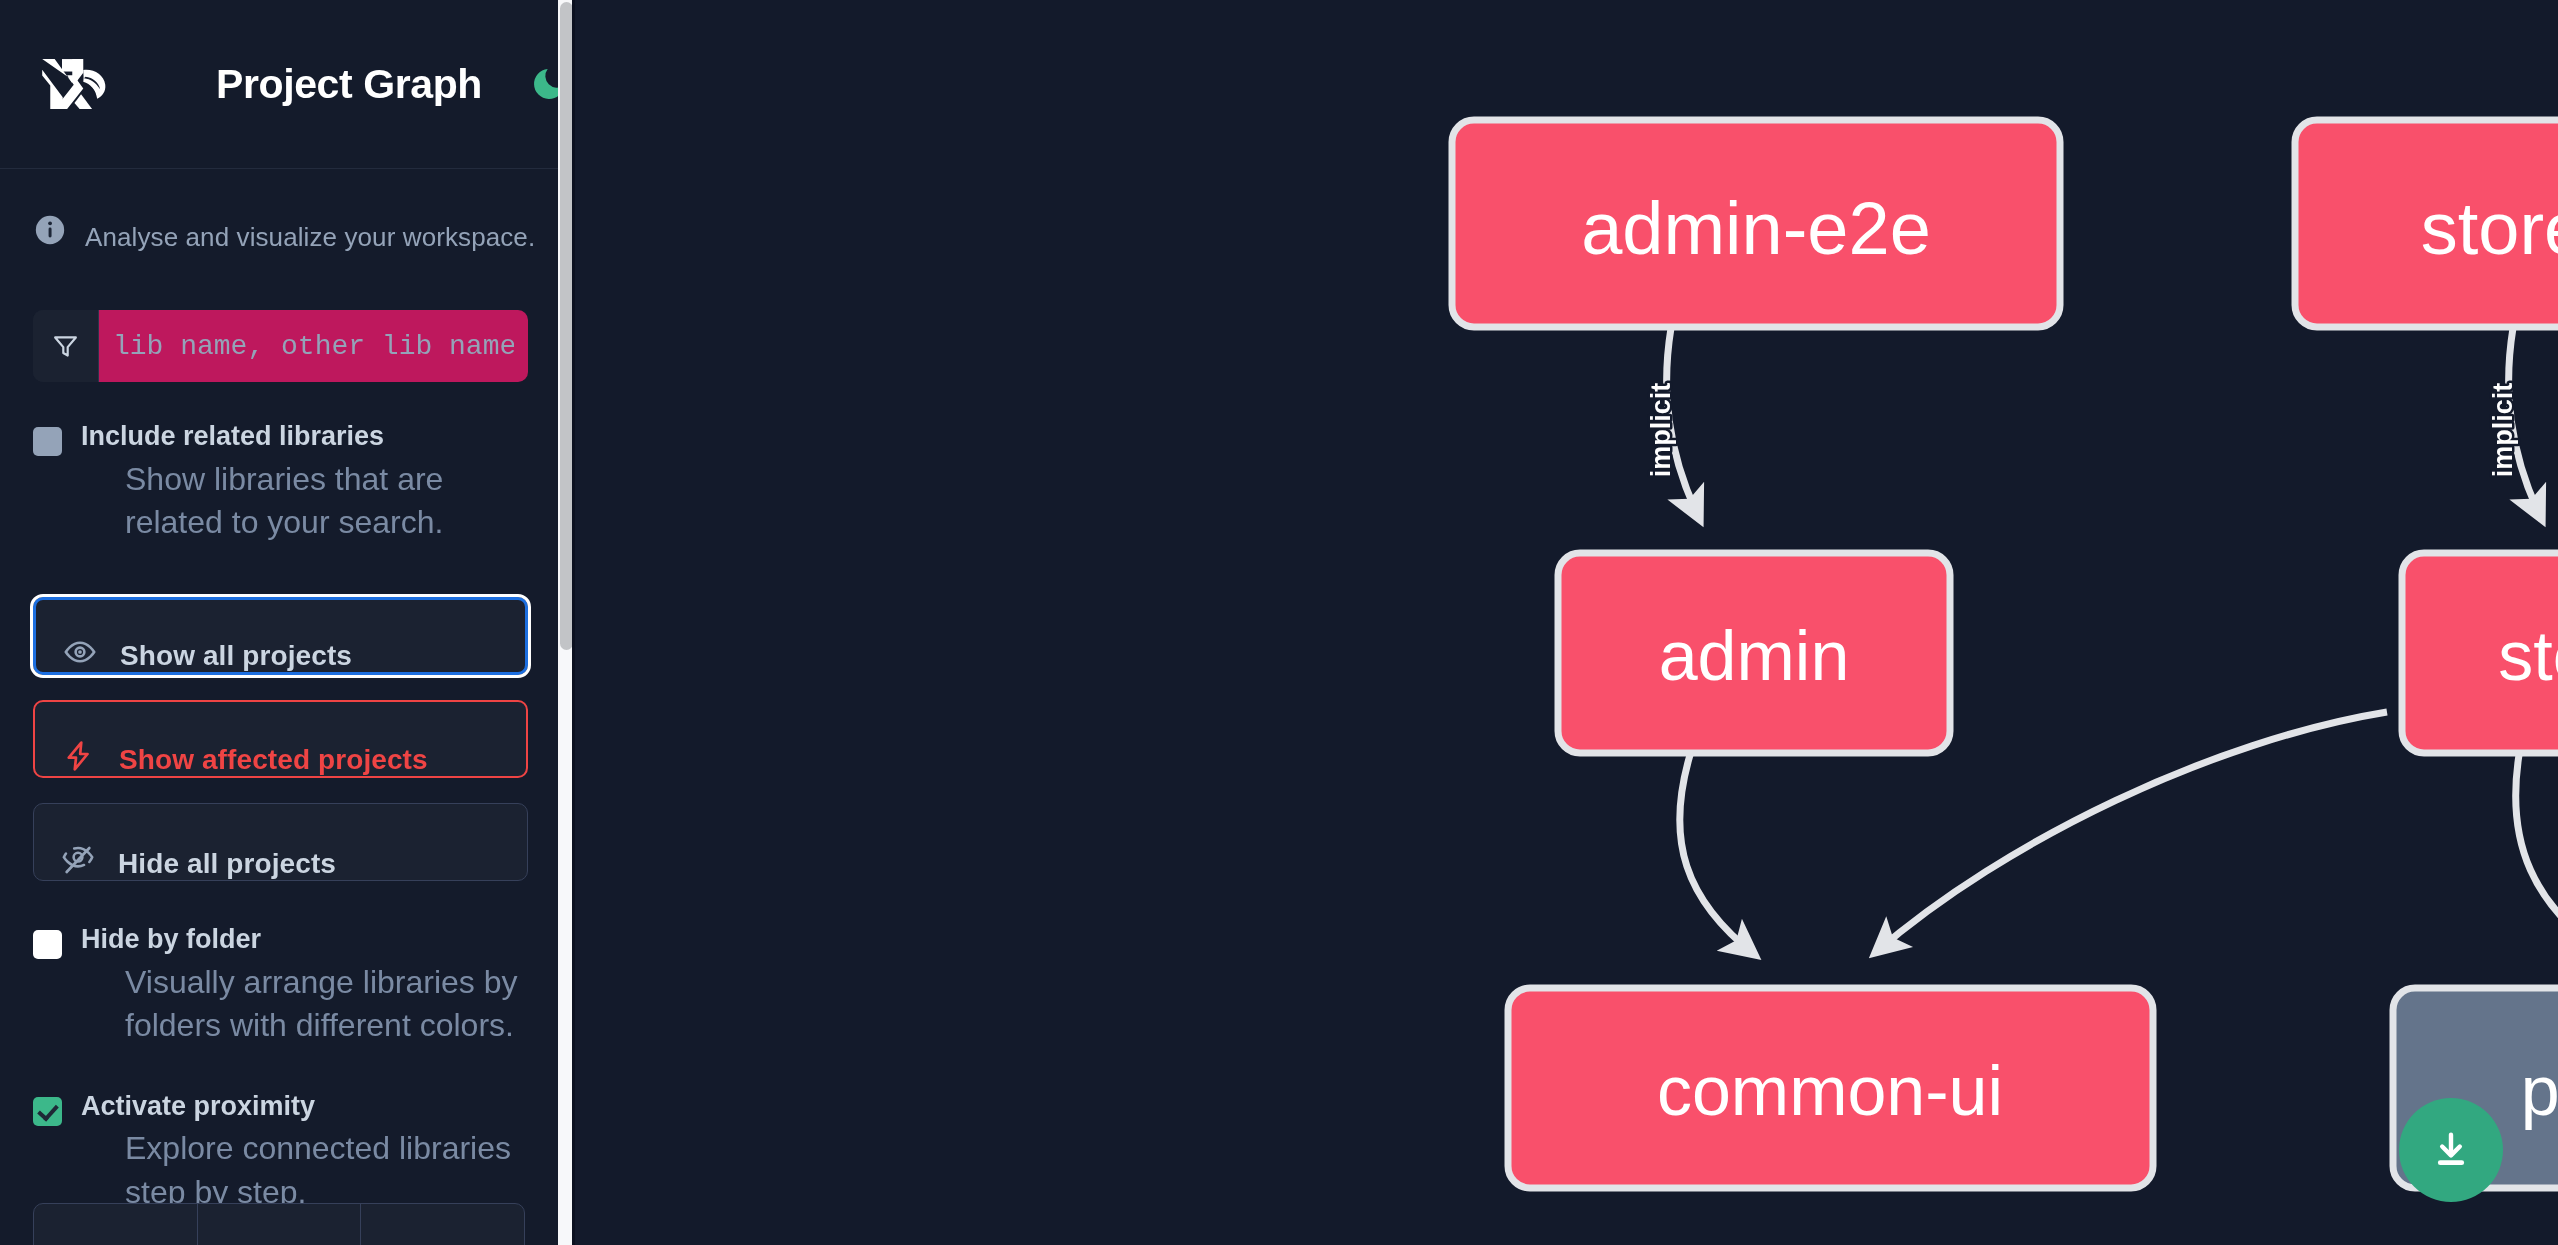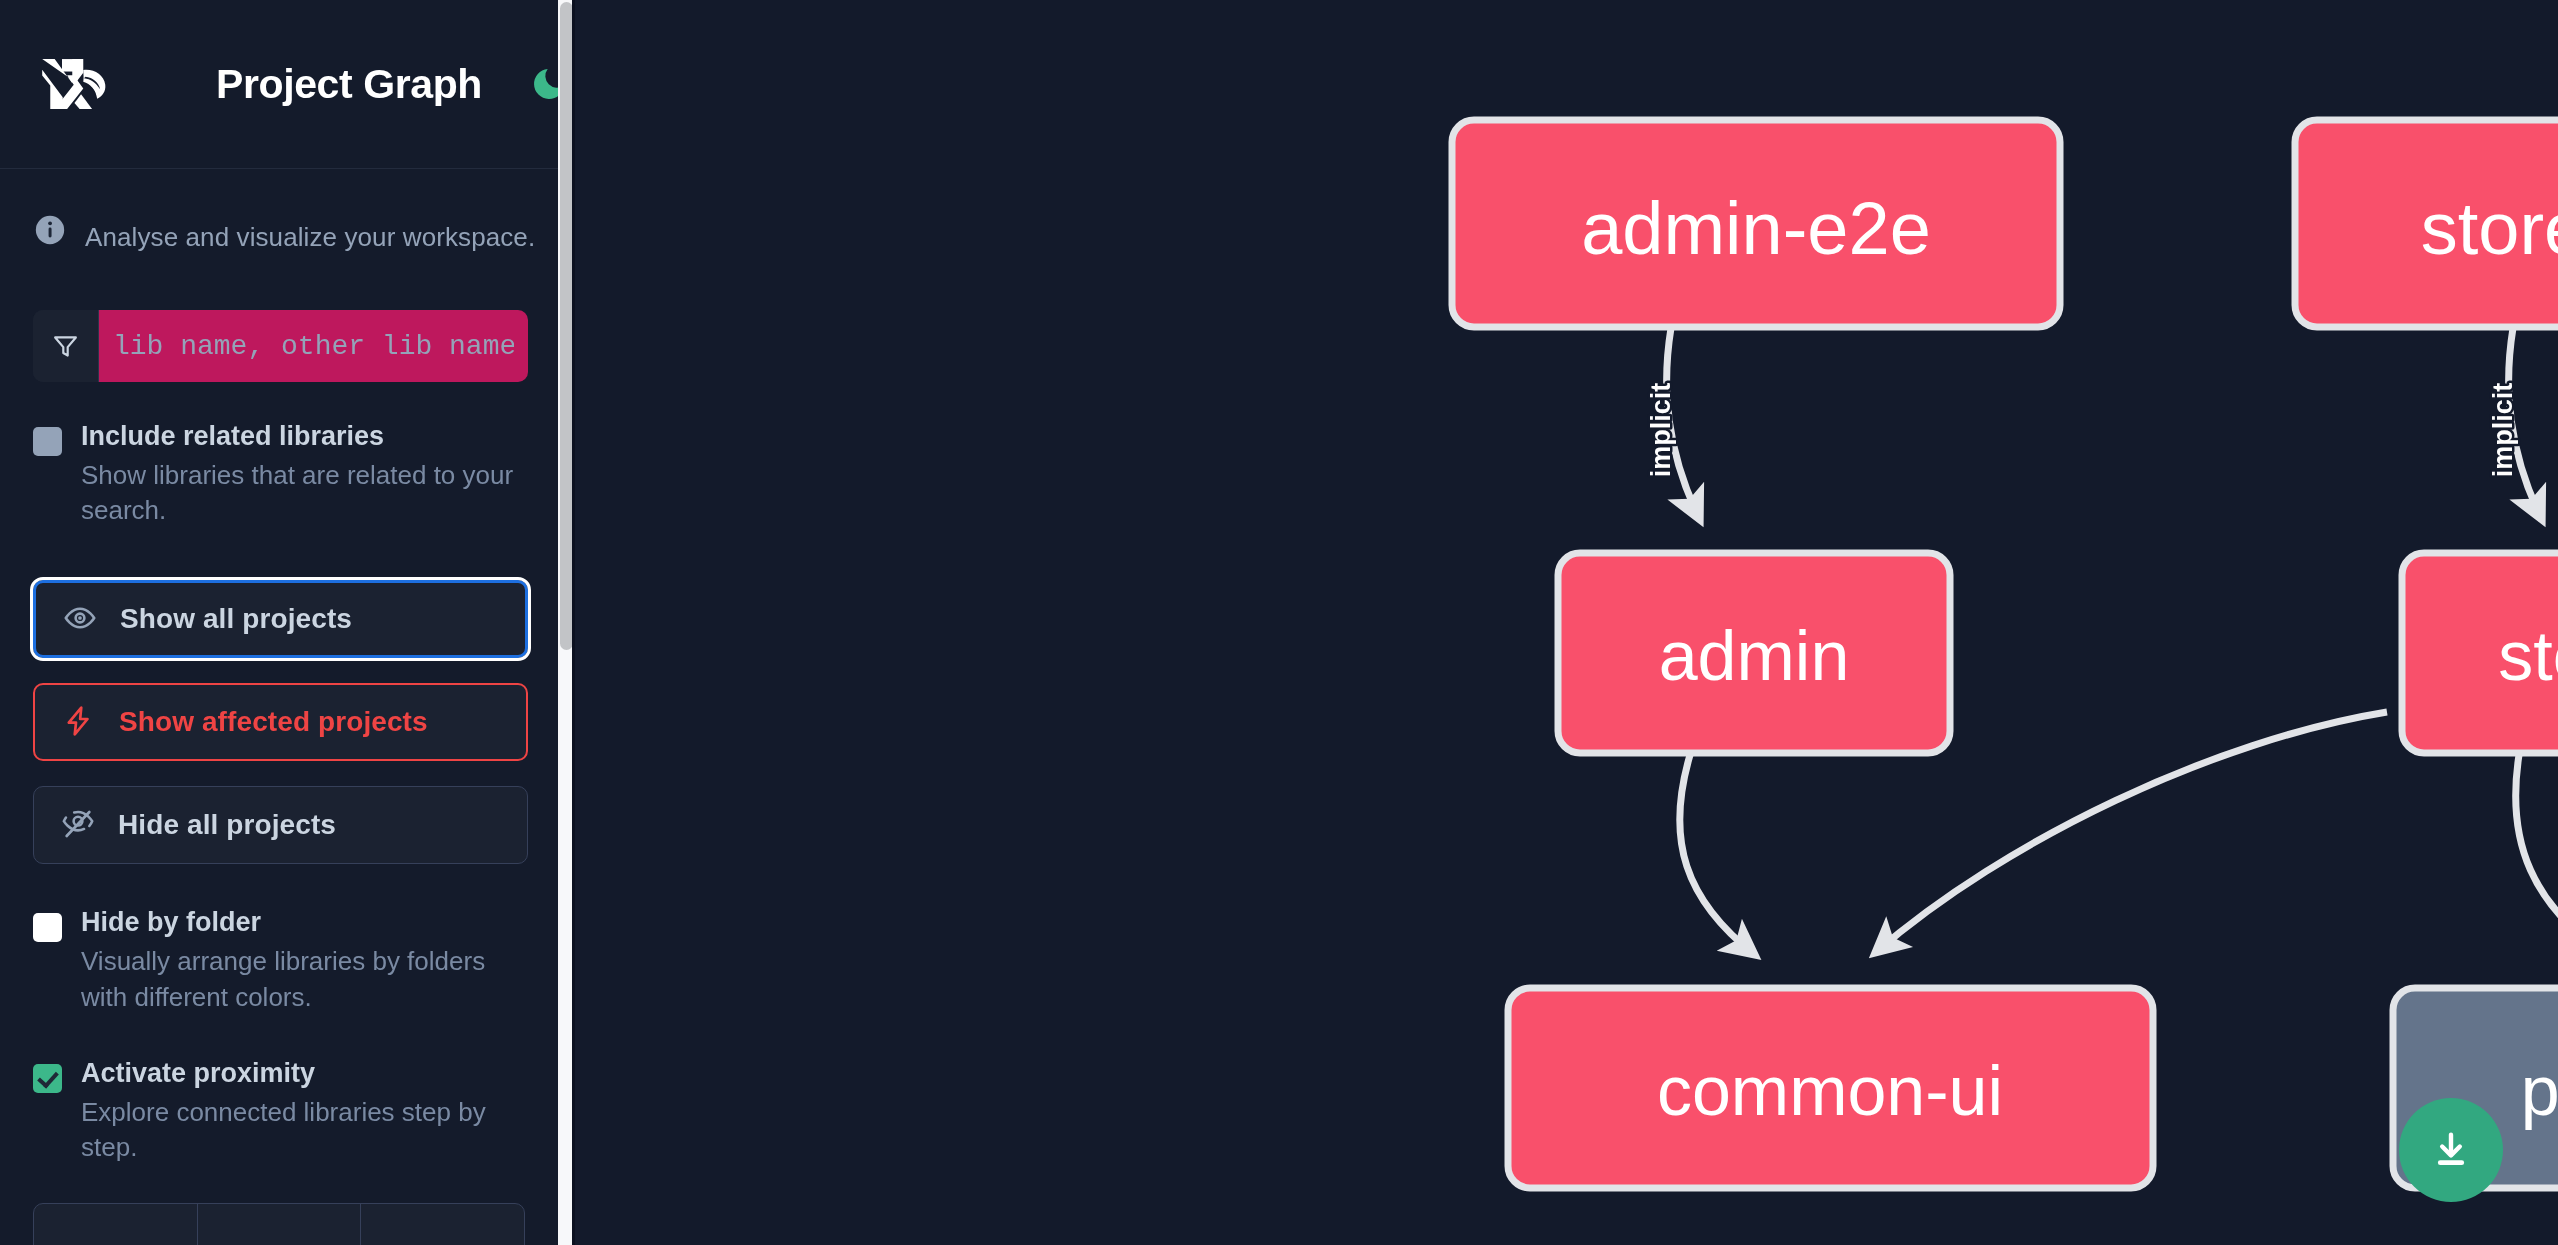--- a/index.html
+++ b/index.html
@@ -144,34 +144,35 @@
 
   .chk-texts { flex: 1 1 auto; }
   .chk-label {
     color: #cbd5e1;
     font-size: 27px;
     font-weight: 700;
     line-height: 1.25;
   }
   .chk-desc {
     color: #7a8aa3;
-    font-size: 26px;
+    font-size: 32px;
     line-height: 1.36;
     margin-top: 4px;
     max-width: 470px;
+    margin-left: 44px;
   }
 
   
   .btns { padding: 0 30px 0 33px; margin-top: 52px; }
   .gbtn {
     height: 78px;
     width: 100%;
     border-radius: 10px;
     display: flex;
-    align-items: center;
+    align-items: flex-end;
     gap: 23px;
     padding-left: 27px;
     background: #1b2231;
     border: 1px solid #36405a;
     cursor: pointer;
     margin-bottom: 25px;
     font-family: "Liberation Sans", sans-serif;
   }
   .gbtn .lbl { font-size: 28px; font-weight: 700; letter-spacing: 0.1px; }
   .gbtn.show-all {

